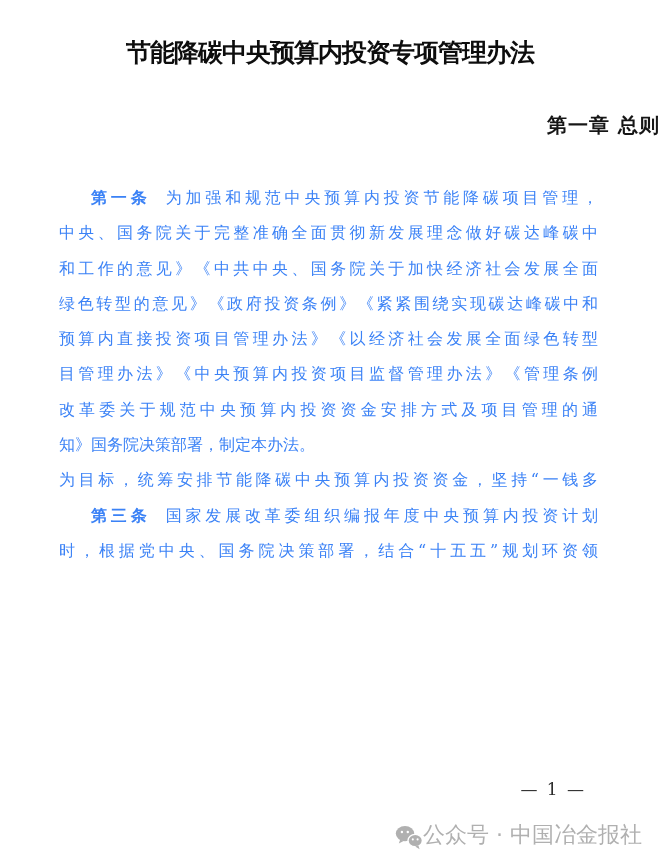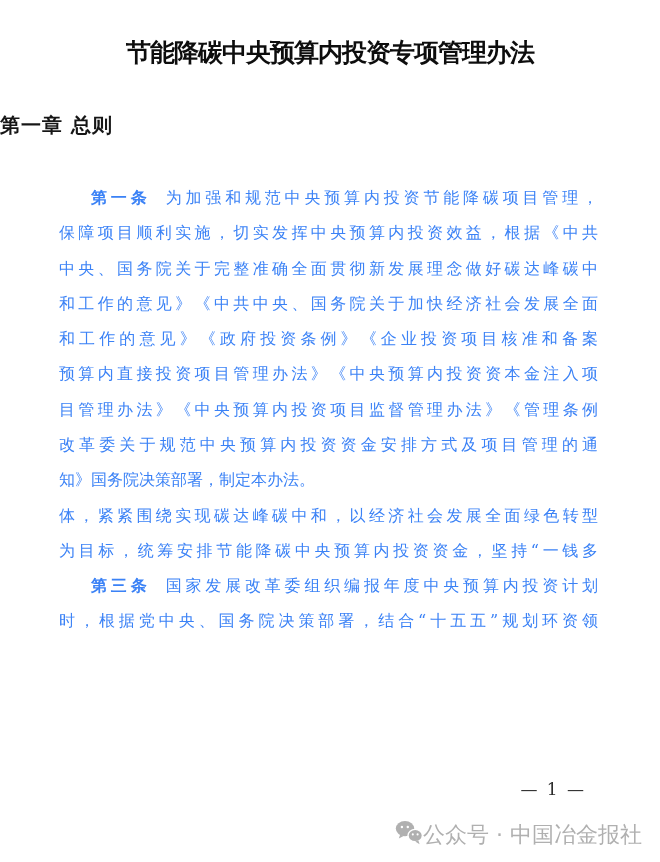--- a/index.html
+++ b/index.html
@@ -30,21 +30,21 @@
     letter-spacing: -1px;
     color: #0d0d0d;
     white-space: nowrap;
   }
   .chapter-heading {
     position: absolute;
     top: 112px;
     left: 0;
     width: 660px;
     margin: 0;
-    text-align: left;
+    text-align: right;
     font-family: "DejaVu Sans", "Liberation Sans", sans-serif;
     font-size: 20px;
     font-weight: 700;
     letter-spacing: 1px;
     color: #161616;
     white-space: nowrap;
   }
   .doc-body {
     position: absolute;
     top: 180px;
@@ -78,21 +78,21 @@
     font-size: 17px;
     letter-spacing: 2px;
     color: #2c2c2c;
     white-space: nowrap;
   }
   .watermark {
     position: absolute;
     top: 820px;
     right: 18px;
     display: flex;
-    align-items: flex-start;
+    align-items: flex-end;
     color: #b0b0b0;
     font-family: "DejaVu Sans", "Liberation Sans", sans-serif;
     font-size: 22px;
     white-space: nowrap;
   }
   .wm-icon {
     display: inline-flex;
     width: 28px;
     height: 25px;
   }
@@ -102,29 +102,27 @@
 <body>
 
 <div class="page">
 
   <h1 class="doc-title">节能降碳中央预算内投资专项管理办法</h1>
 
   <h2 class="chapter-heading">第一章 总则</h2>
 
   <div class="doc-body">
       <div class="line just ind"><span class="lead">第一条</span>为加强和规范中央预算内投资节能降碳项目管理，</div>
-      <div class="line just">保障项目顺利实施，切实发挥中央预算内投资效益，根据《中共</div>
       <div class="line just">中央、国务院关于完整准确全面贯彻新发展理念做好碳达峰碳中</div>
       <div class="line just">和工作的意见》《中共中央、国务院关于加快经济社会发展全面</div>
-      <div class="line just">和工作的意见》《政府投资条例》《企业投资项目核准和备案</div>
-      <div class="line just">预算内直接投资项目管理办法》《中央预算内投资资本金注入项</div>
+      <div class="line just">绿色转型的意见》《政府投资条例》《紧紧围绕实现碳达峰碳中和</div>
+      <div class="line just">预算内直接投资项目管理办法》《以经济社会发展全面绿色转型</div>
       <div class="line just">目管理办法》《中央预算内投资项目监督管理办法》《管理条例</div>
       <div class="line just">改革委关于规范中央预算内投资资金安排方式及项目管理的通</div>
       <div class="line">知》国务院决策部署，制定本办法。</div>
-      <div class="line just">体，紧紧围绕实现碳达峰碳中和，以经济社会发展全面绿色转型</div>
       <div class="line just">为目标，统筹安排节能降碳中央预算内投资资金，坚持“一钱多</div>
       <div class="line just ind"><span class="lead">第三条</span>国家发展改革委组织编报年度中央预算内投资计划</div>
       <div class="line just">时，根据党中央、国务院决策部署，结合“十五五”规划环资领</div>
     </div>
 
   <div class="page-number">— 1 —</div>
 
   <div class="watermark">
     <span class="wm-icon">
       <svg viewBox="0 0 28 25" width="28" height="25" xmlns="http://www.w3.org/2000/svg">

